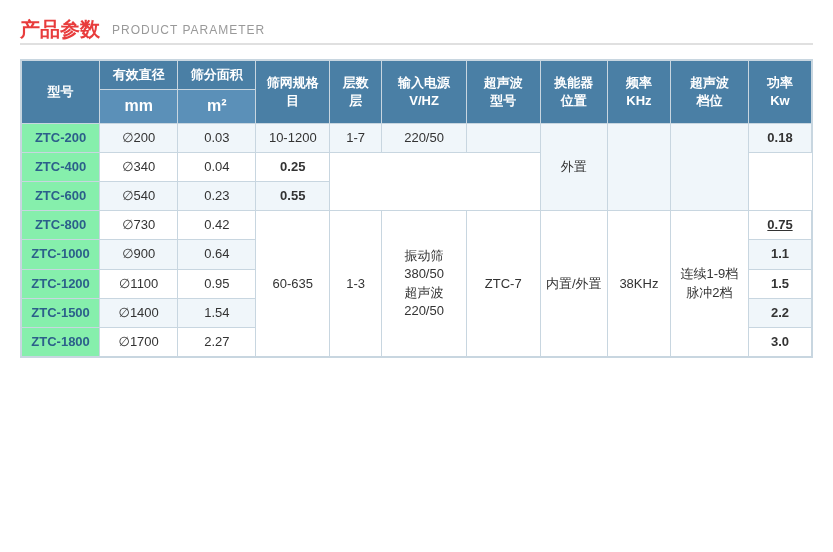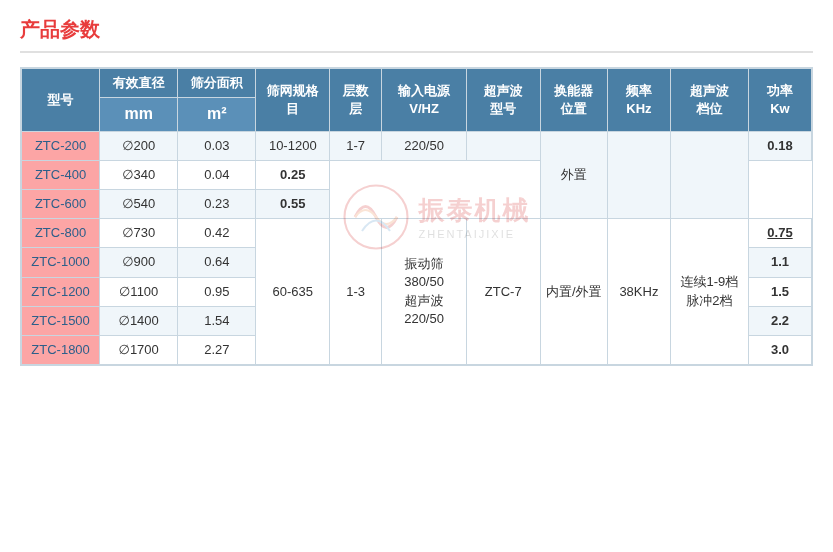--- a/index.html
+++ b/index.html
@@ -11,21 +11,21 @@
       width: 833px;
       min-height: 552px;
       padding: 16px 20px 20px 20px;
     }
 
     .page-header {
       display: flex;
       align-items: center;
       margin-bottom: 14px;
       border-bottom: 2px solid #e0e0e0;
-      padding-bottom: 8px;
+      padding-bottom: 0;
     }
 
     .page-title-zh {
       font-size: 20px;
       font-weight: bold;
       color: #e83c3c;
       margin-right: 12px;
     }
 
     .page-title-en {
@@ -75,23 +75,23 @@
 
     tbody tr {
       background: #fff;
     }
 
     tbody tr:nth-child(odd) {
       background: #f0f6fa;
     }
 
     .model-cell {
-      font-weight: normal;
+      font-weight: bold;
       color: #2c5f8a;
-      background: #fca5a5;
+      background: #86efac;
     }
 
     .watermark {
       position: absolute;
       top: 50%;
       left: 50%;
       transform: translate(-40%, -50%);
       pointer-events: none;
       z-index: 10;
       opacity: 0.18;
@@ -133,36 +133,25 @@
     .col-position { width: 62px; }
     .col-freq { width: 58px; }
     .col-level { width: 72px; }
     .col-power { width: 58px; }
   </style>
 </head>
 <body>
 
 <div class="page-header">
   <span class="page-title-zh">产品参数</span>
+  <span class="page-title-en">PRODUCT PARAMETER</span>
 </div>
 
 <div class="table-wrapper">
 
-  <div class="watermark">
-    <svg class="watermark-logo" viewBox="0 0 100 100" xmlns="http://www.w3.org/2000/svg">
-      <ellipse cx="50" cy="50" rx="45" ry="45" fill="none" stroke="#c00" stroke-width="3"></ellipse>
-      <path d="M20,50 Q35,20 50,50 Q65,80 80,50" stroke="#c00" stroke-width="4" fill="none"></path>
-      <path d="M20,50 Q35,30 50,50 Q65,70 80,50" stroke="#e87020" stroke-width="3" fill="none"></path>
-      <path d="M30,70 Q50,40 70,70" stroke="#3080c0" stroke-width="3" fill="none"></path>
-    </svg>
-    <div class="watermark-text">
-      <span class="watermark-zh">振泰机械</span>
-      <span class="watermark-en">ZHENTAIJIXIE</span>
-    </div>
-  </div>
 
   <table>
     <thead>
       <tr>
         <th class="col-model th-main" rowspan="2">型号</th>
         <th class="col-diameter th-main">有效直径</th>
         <th class="col-area th-main">筛分面积</th>
         <th class="col-mesh th-main" rowspan="2">筛网规格<br>目</th>
         <th class="col-layers th-main" rowspan="2">层数<br>层</th>
         <th class="col-power-input th-main" rowspan="2">输入电源<br>V/HZ</th>

